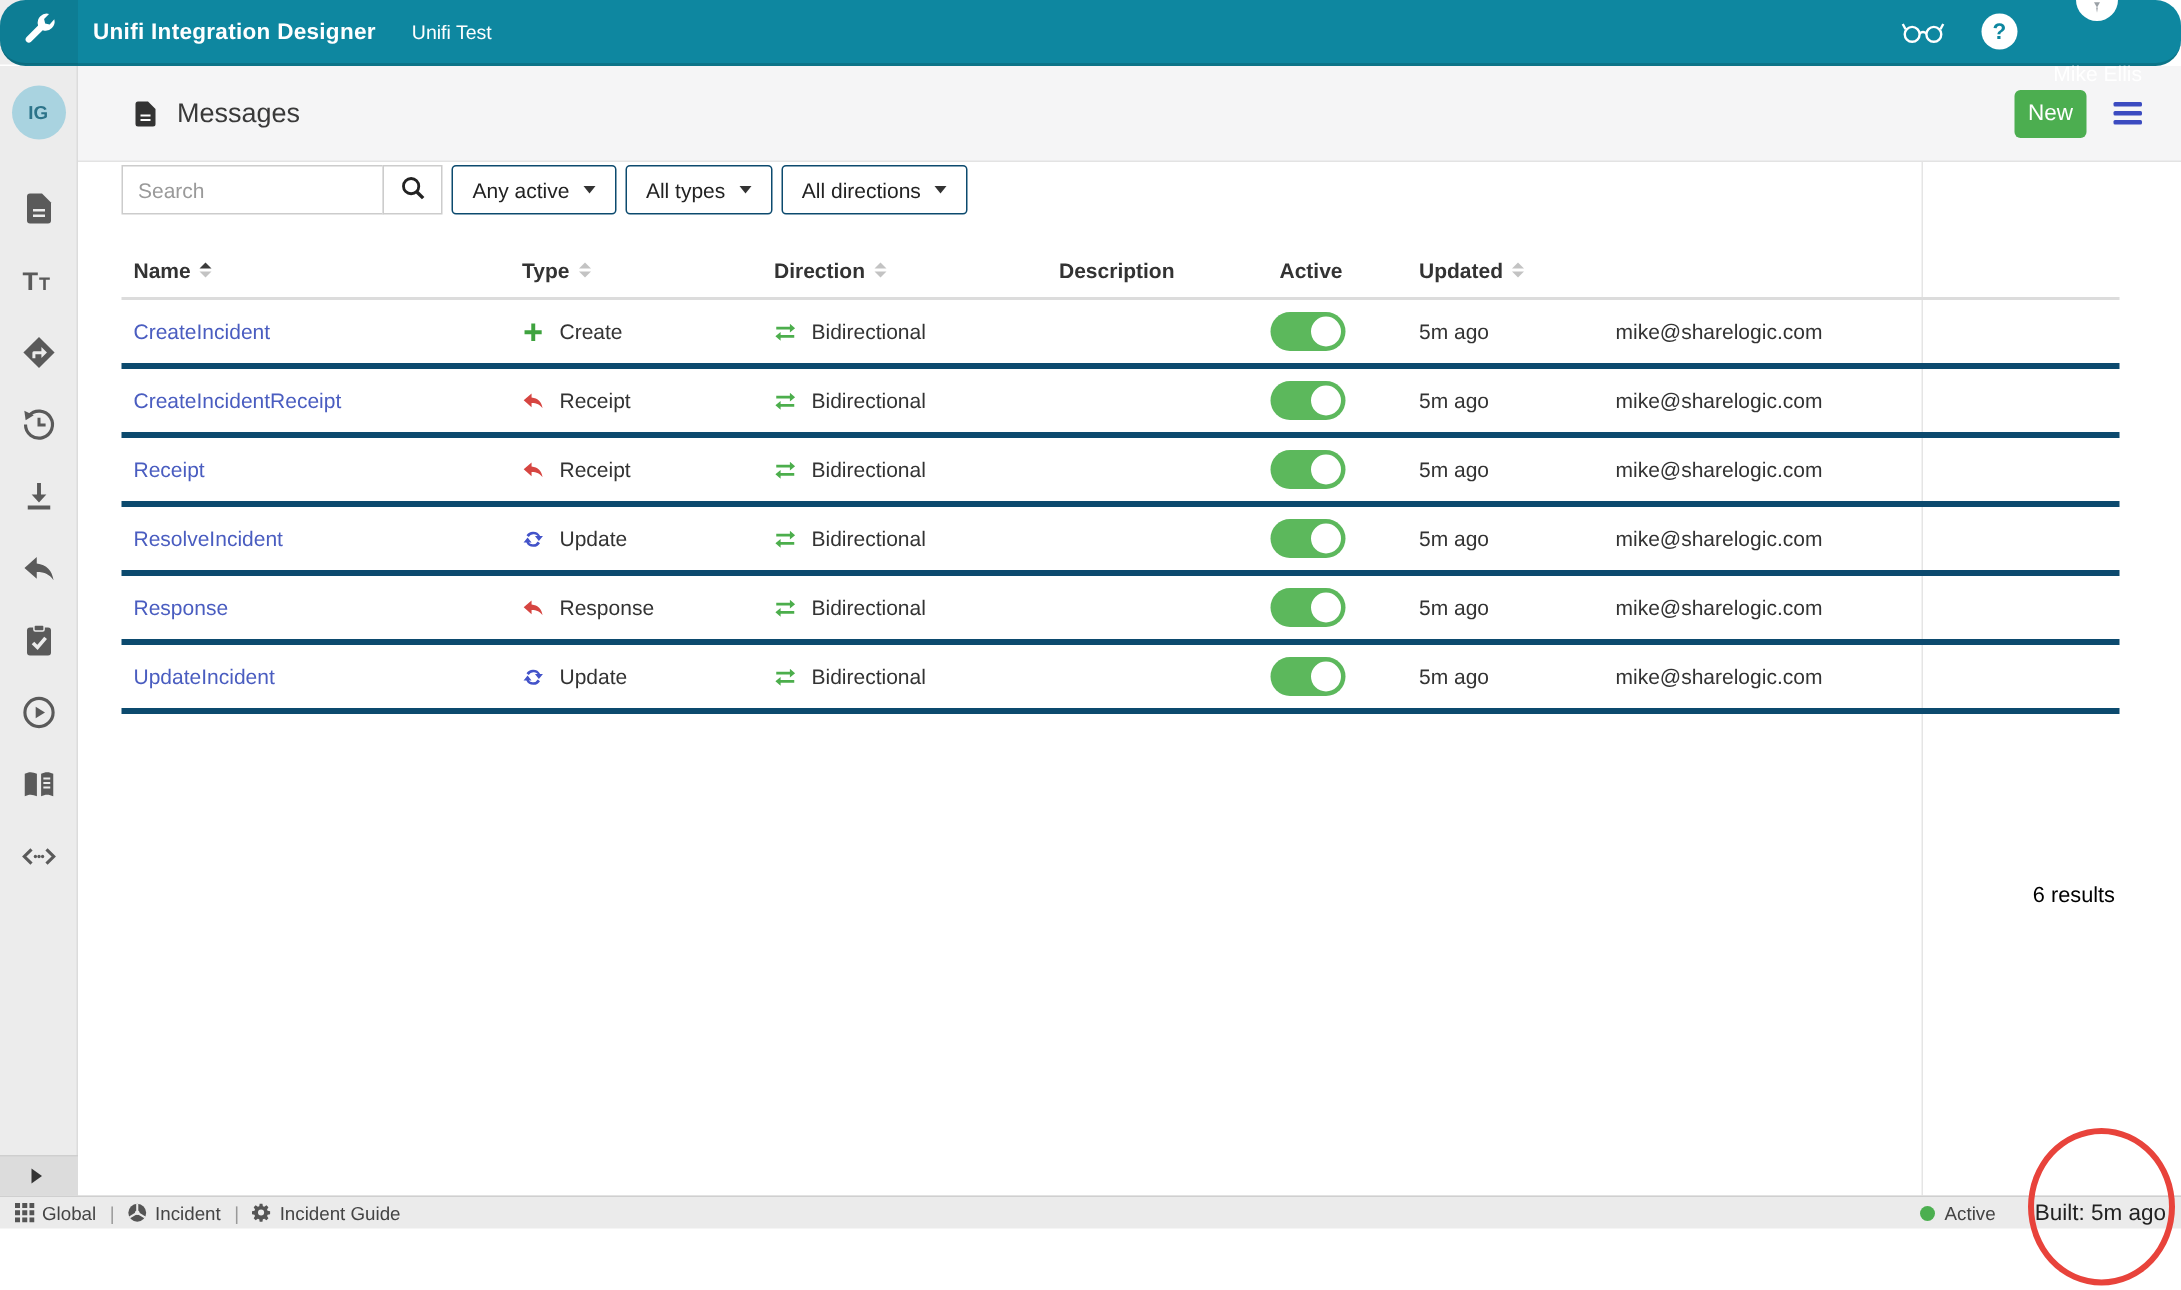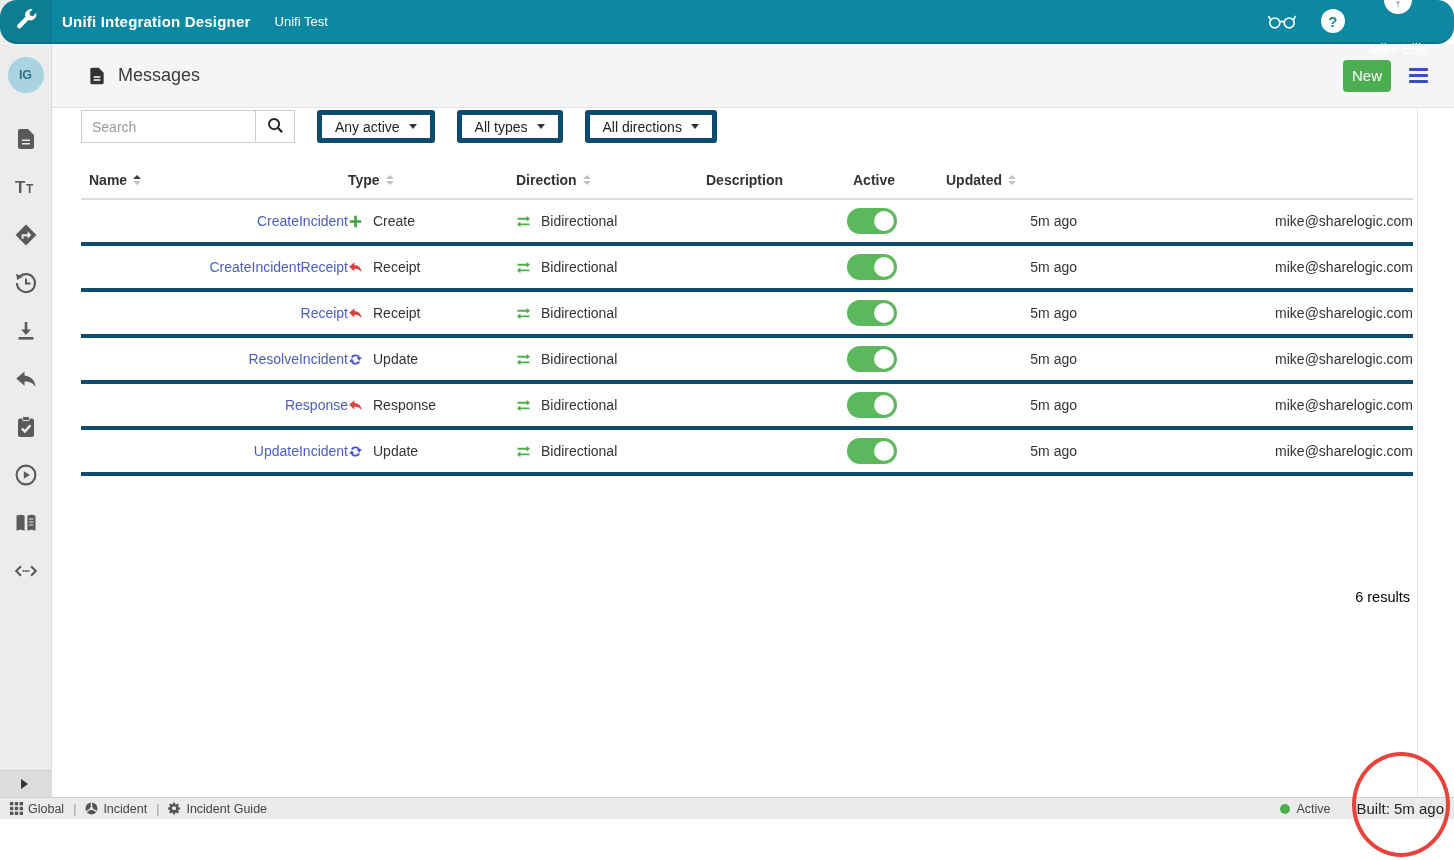--- a/index.html
+++ b/index.html
@@ -39,34 +39,34 @@
     border-bottom:1px solid #e3e3e3; display:flex; align-items:center; z-index:3; }
   .ph-icon { margin-left:35px; width:20px; height:20px; }
   .page-title { font-size:18px; font-weight:400; color:#3a3a3a; margin-left:11px; }
   .new-btn { margin-left:auto; width:48px; height:32px; background:#4cae50; color:#fff; border:none;
     border-radius:4px; font-size:15px; cursor:pointer; font-family:inherit; }
   .hamburger { margin-left:18px; margin-right:26px; background:none; border:none; cursor:pointer;
     display:flex; flex-direction:column; gap:2.6px; }
   .hamburger i { display:block; width:19px; height:3.4px; background:#3b4bc0; border-radius:1px; }
 
   
-  .content { position:absolute; left:52px; top:90px; width:1366px; height:707px; background:#fff;
+  .content { position:absolute; left:52px; top:90px; width:1230px; height:707px; background:#fff;
     border-right:1px solid #e5e5e5; }
   .filters { margin:20px 0 0 29px; display:flex; align-items:center; }
   .search-input { width:175px; height:33px; border:1px solid #ccc; padding:0 10px; font-size:14px;
     font-family:inherit; color:#333; outline:none; }
   .search-input::placeholder { color:#9a9a9a; }
   .search-btn { width:40px; height:33px; background:#fff; border:1px solid #ccc; margin-left:-1px; cursor:pointer;
     display:flex; align-items:center; justify-content:center; }
-  .dd { height:33px; margin-left:22px; padding:0 13px; background:#fff; border:5px solid #0c4a6e; border-radius:3px;
+  .dd { height:33px; margin-left:6px; padding:0 13px; background:#fff; border:1px solid #0c4a6e; border-radius:3px;
     font-size:14px; color:#222; display:flex; align-items:center; gap:9px; cursor:pointer; font-family:inherit; }
   .caret { width:0; height:0; border-left:4.5px solid transparent; border-right:4.5px solid transparent; border-top:5px solid #333; }
 
   .table { margin-left:29px; width:1332px; }
-  .grid-cols { display:grid; grid-template-columns:259px 168px 190px 147px 93px 131px 1fr; padding-left:8px; align-items:center;text-align:right; }
+  .grid-cols { display:grid; grid-template-columns:259px 168px 190px 147px 93px 131px 1fr; padding-left:8px; align-items:center; }
   .thead { height:38px; margin-top:19px; border-bottom:2px solid #dcdcdc; }
   .th { font-size:14px; font-weight:bold; color:#333; display:flex; align-items:center; gap:6px; }
   .sort { display:flex; flex-direction:column; gap:2px; }
   .sort i { width:0; height:0; border-left:4px solid transparent; border-right:4px solid transparent; display:block; }
   .sort .up { border-bottom:4.5px solid #c3c3c3; }
   .sort .dn { border-top:4.5px solid #c3c3c3; }
   .sort.asc .up { border-bottom-color:#3c3c3c; }
   .trow { height:46px; border-bottom:4px solid #0c4a6e; font-size:14px; color:#333; }
   .link { color:#4a5dc0; text-decoration:none; cursor:pointer; }
   .cell-ic { display:flex; align-items:center; gap:10px; }

